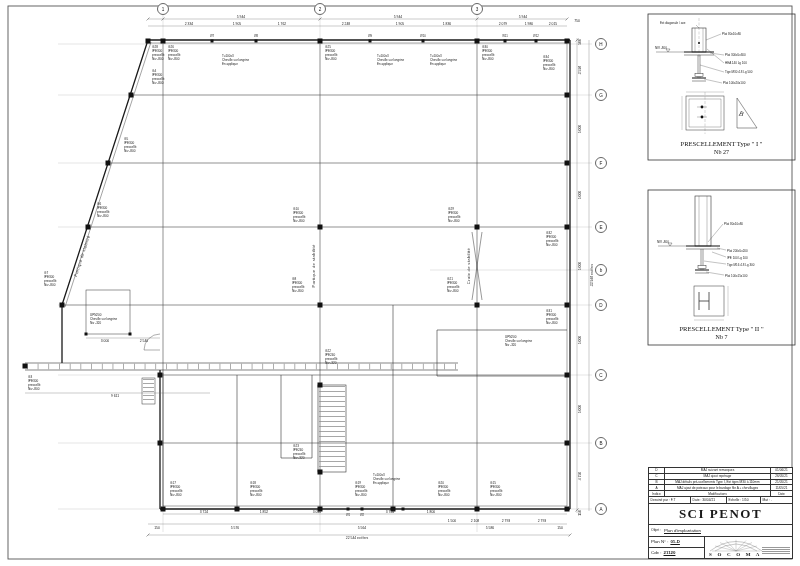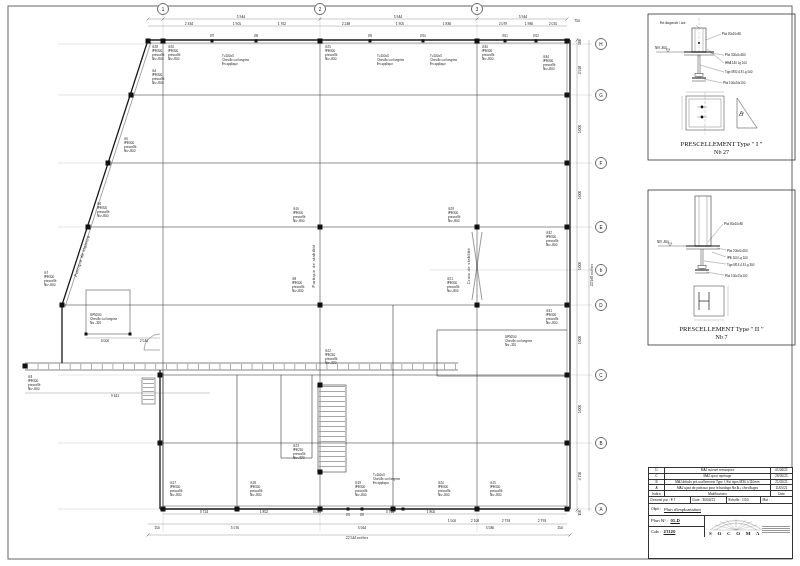--- a/index.html
+++ b/index.html
@@ -365,20 +365,21 @@
       <span class="ri">Indice</span>
       <span class="rm">Modifications</span>
       <span class="rd">Date</span>
     </div>
     <div class="tb-info">
       <span>Dessiné par : F.T</span>
       <span>Date : 30/04/21</span>
       <span>Echelle : 1/50</span>
       <span class="last">Mat : .</span>
     </div>
+    <div class="tb-title">SCI PENOT</div>
     <div class="tb-objet">
       <span class="ol">Objet :</span>
       <span class="ov2">Plan d'implantation</span>
     </div>
     <div class="tb-bottom">
       <div class="tb-plan">
         <div class="pl">
             <span>Plan N° :</span>
             <span class="pv">01-D</span>
           </div>

